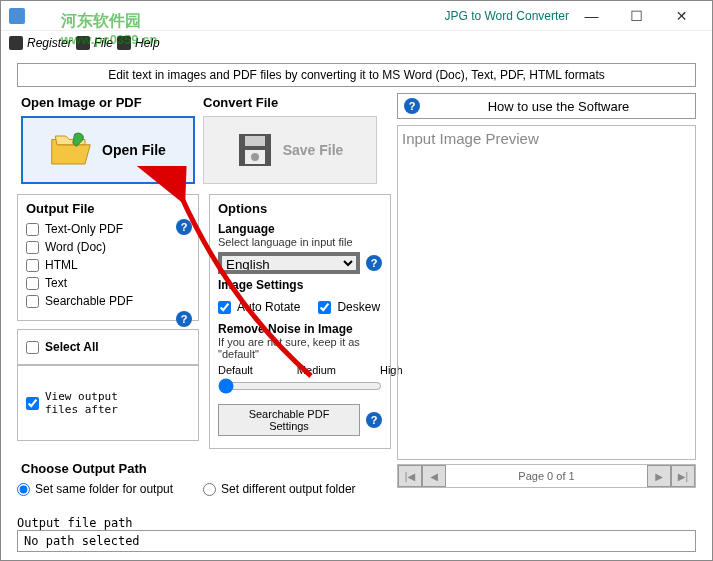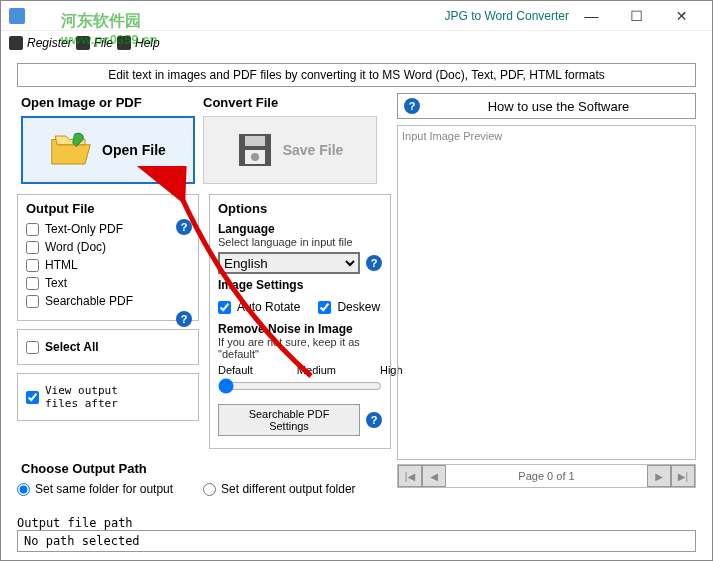--- a/index.html
+++ b/index.html
@@ -31,36 +31,36 @@
 .midrow { display: flex; gap: 10px; }
 .output-file { width: 182px; padding: 4px 8px 8px; position: relative; }
 .options { width: 182px; padding: 4px 8px 8px; }
 .optlabel { font-weight: bold; font-size: 12px; margin-top: 4px; }
 .optsub { font-size: 11px; color: #333; }
 .chk { display: flex; align-items: center; gap: 6px; margin: 4px 0; }
 .chk input { width: 13px; height: 13px; }
 .help { width: 16px; height: 16px; border-radius: 8px; background: #1565c0; color: #fff; font-weight: bold; font-size: 11px; display: inline-flex; align-items: center; justify-content: center; }
 .help.abs { position: absolute; right: 6px; }
 .selrow { display: flex; gap: 6px; align-items: center; margin: 4px 0; }
-.selrow select { flex: 1; height: 22px; border: 2px solid #737373; background: #eee; }
+.selrow select { flex: 1; height: 22px; border: 4px solid #737373; background: #eee; }
 .imgset { display: flex; gap: 18px; margin: 4px 0; }
 .slider-labels { display: flex; justify-content: space-between; font-size: 11px; margin-top: 4px; gap: 44px; }
 .slider { width: 100%; margin: 2px 0 6px; }
 .smallbtn { border: 1px solid #999; background: #eee; padding: 3px 10px; font-size: 11px; }
 .select-all-box { border: 1px solid #bbb; padding: 6px 8px; margin-top: 8px; width: 182px; }
-.view-after-box { border: 1px solid #bbb; padding: 6px 8px; margin-top: 8px; width: 182px; }
+.view-after-box { border: 1px solid #bbb; padding: 20px 8px; width: 182px; }
 .choose-path { margin-top: 8px; padding: 2px 0; }
 .radios { display: flex; gap: 30px; margin: 4px 0; }
 .radios label { display: flex; align-items: center; gap: 5px; }
 .outpath { margin-top: 6px; }
 .pathbox { border: 1px solid #999; padding: 3px 6px; font-family: monospace; font-size: 12px; width: 100%; }
 .howto { border: 1px solid #999; height: 26px; display: flex; align-items: center; padding: 0 6px; gap: 8px; margin-bottom: 6px; }
 .howto .txt { flex: 1; text-align: center; font-weight: normal; font-size: 13px; }
 .preview { border: 1px solid #bbb; height: 335px; padding: 4px; font-size: 11px; color: #666; position: relative; }
-.preview-title { font-size: 11px; color: #888; }
+.preview-title { font-size: 15px; color: #888; }
 .pager { border: 1px solid #bbb; height: 24px; margin-top: 4px; display: flex; align-items: center; }
 .pgbtn { width: 24px; height: 22px; border: 1px solid #999; background: #ddd; display: flex; align-items: center; justify-content: center; color: #888; font-size: 10px; }
 .pgtxt { flex: 1; text-align: center; font-size: 11px; color: #666; }
 .arrow { position: absolute; left: 130px; top: 165px; z-index: 20; pointer-events: none; }
 </style>
 </head>
 <body>
 
 <div class="titlebar">
   <div class="icon"></div>

